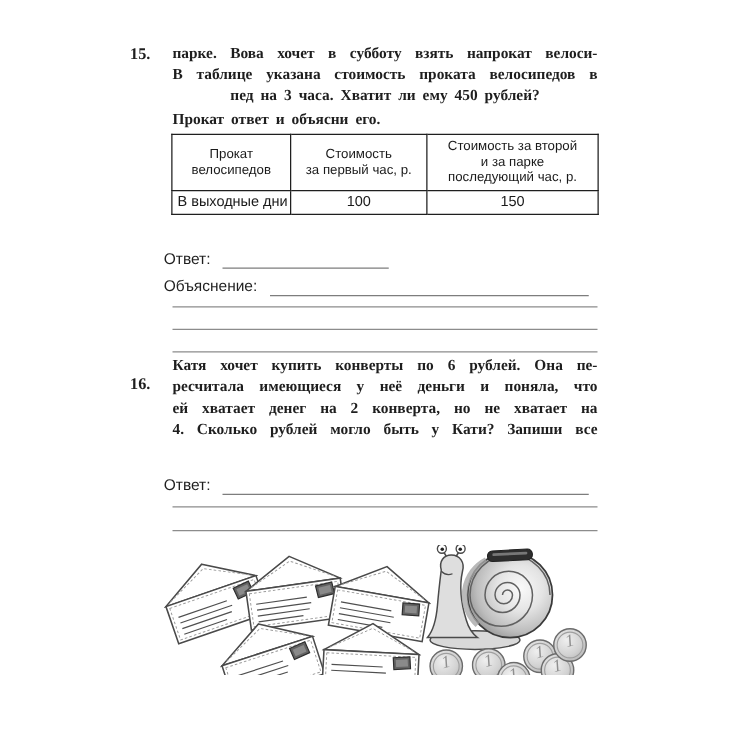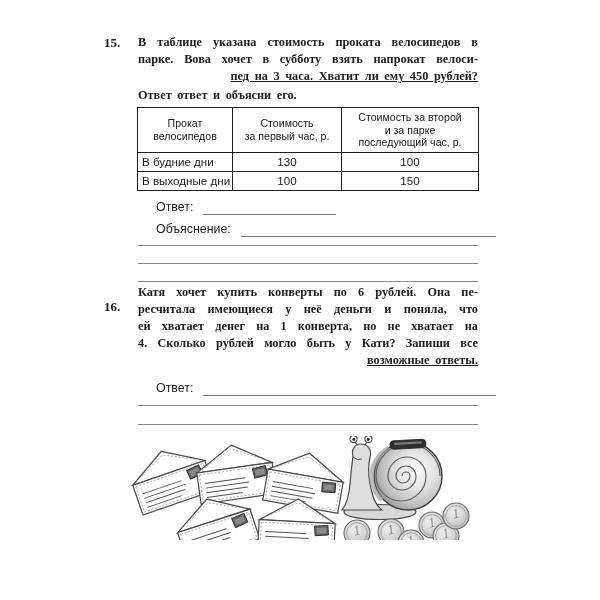--- a/index.html
+++ b/index.html
@@ -4,35 +4,35 @@
 <style>
   * { margin:0; padding:0; box-sizing:border-box; }
   html,body { width:600px; height:600px; overflow:hidden; background:#fff; }
   .page { position:relative; width:600px; height:540px; background:#ffffff;
           font-family:"Liberation Serif", serif; color:#1e1e1e; overflow:hidden; }
 
   
   .prob-num { position:absolute; left:104px; width:32px; font-weight:bold; font-size:13px; line-height:17px; }
   .prob-text { position:absolute; left:138px; width:340px; font-weight:bold; font-size:12.3px; line-height:17px; }
   .jline { text-align:justify; text-align-last:justify; }
-  .lline { text-align:right; word-spacing:2.5px;text-decoration:underline; }
+  .lline { text-align:center; word-spacing:2.5px; }
   .instruction { position:absolute; left:138px; width:340px; font-weight:bold; font-size:12.3px; line-height:17px; word-spacing:2.5px; }
 
   
   .price-table { position:absolute; left:137px; top:107px; border-collapse:collapse;
                  border:1.6px solid #1f1f1f; font-family:"Liberation Sans", sans-serif;padding-left:40px; }
   .price-table th, .price-table td { border:1px solid #1f1f1f; font-weight:normal; color:#1a1a1a; }
   .price-table th { font-size:10.6px; line-height:12.5px; white-space:pre-line; text-align:center;
                     vertical-align:middle; padding:3px 2px; height:44px; }
   .price-table td { font-size:11.6px; height:19px; text-align:center; vertical-align:middle; }
   .price-table td.tleft { text-align:left; padding-left:4px; }
   .col1 { width:95px; } .col2 { width:109px; } .col3 { width:137px; }
 
   
-  .ansrow { position:absolute; left:156px; width:340px; display:flex; align-items:flex-end; }
+  .ansrow { position:absolute; left:131px; width:340px; display:flex; align-items:flex-end; }
   .anslabel { font-family:"Liberation Sans", sans-serif; font-size:12.4px; color:#1f1f1f; line-height:15px; }
   .fill { border-bottom:1.4px solid #7d7d7d; height:13px; margin-left:10px; }
   .fill.grow { flex:1; }
   .bline { position:absolute; left:138px; width:340px; height:0; border-top:1.4px solid #8c8c8c; }
 
   
   .illustration { position:absolute; left:118px; top:438px; width:372px; height:127px; }
   .envelope { position:absolute; width:80px; height:59px; }
   .snail { position:absolute; left:222px; top:-2px; width:110px; height:92px; }
   .coin { position:absolute; width:28px; height:28px; }
@@ -79,45 +79,40 @@
       </symbol>
       <symbol id="sym-coin" viewBox="0 0 28 28">
         <circle cx="14" cy="14" r="13" fill="url(#coinGrad)" stroke="#6b6b6b" stroke-width="1.1"></circle>
         <circle cx="14" cy="14" r="10.3" fill="none" stroke="#9f9f9f" stroke-width="0.9"></circle>
       </symbol>
     </defs>
   </svg>
 
   <div class="prob-num" style="top:34px">15.</div>
   <div class="prob-text" style="top:34px">
+    <div class="jline">парке. Вова хочет в субботу взять напрокат велоси-</div>
     <div class="jline">В таблице указана стоимость проката велосипедов в</div>
-    <div class="jline">парке. Вова хочет в субботу взять напрокат велоси-</div>
     <div class="lline">пед на 3 часа. Хватит ли ему 450 рублей?</div>
   </div>
-  <div class="instruction" style="top:87px">Ответ ответ и объясни его.</div>
+  <div class="instruction" style="top:87px">Прокат ответ и объясни его.</div>
 
   <table class="price-table">
     <thead>
       <tr>
         <th class="col1">Прокат
 велосипедов</th>
         <th class="col2">Стоимость
 за первый час, р.</th>
         <th class="col3">Стоимость за второй
 и за парке
 последующий час, р.</th>
       </tr>
     </thead>
     <tbody>
       <tr>
-        <td class="tleft">В будние дни</td>
-        <td>130</td>
-        <td>100</td>
-      </tr>
-      <tr>
         <td class="tleft">В выходные дни</td>
         <td>100</td>
         <td>150</td>
       </tr>
     </tbody>
   </table>
 
   <div class="ansrow" style="top:200px">
     <span class="anslabel">Ответ:</span>
     <span class="fill" style="width:133px"></span>
@@ -127,23 +122,22 @@
     <span class="fill grow"></span>
   </div>
   <div class="bline" style="top:245px"></div>
   <div class="bline" style="top:263px"></div>
   <div class="bline" style="top:281px"></div>
 
   <div class="prob-num" style="top:298px">16.</div>
   <div class="prob-text" style="top:284px">
     <div class="jline">Катя хочет купить конверты по 6 рублей. Она пе-</div>
     <div class="jline">ресчитала имеющиеся у неё деньги и поняла, что</div>
-    <div class="jline">ей хватает денег на 1 конверта, но не хватает на</div>
+    <div class="jline">ей хватает денег на 2 конверта, но не хватает на</div>
     <div class="jline">4. Сколько рублей могло быть у Кати? Запиши все</div>
-    <div class="lline">возможные ответы.</div>
   </div>
 
   <div class="ansrow" style="top:381px">
     <span class="anslabel">Ответ:</span>
     <span class="fill grow"></span>
   </div>
   <div class="bline" style="top:405px"></div>
   <div class="bline" style="top:424px"></div>
 
   <div class="illustration">

